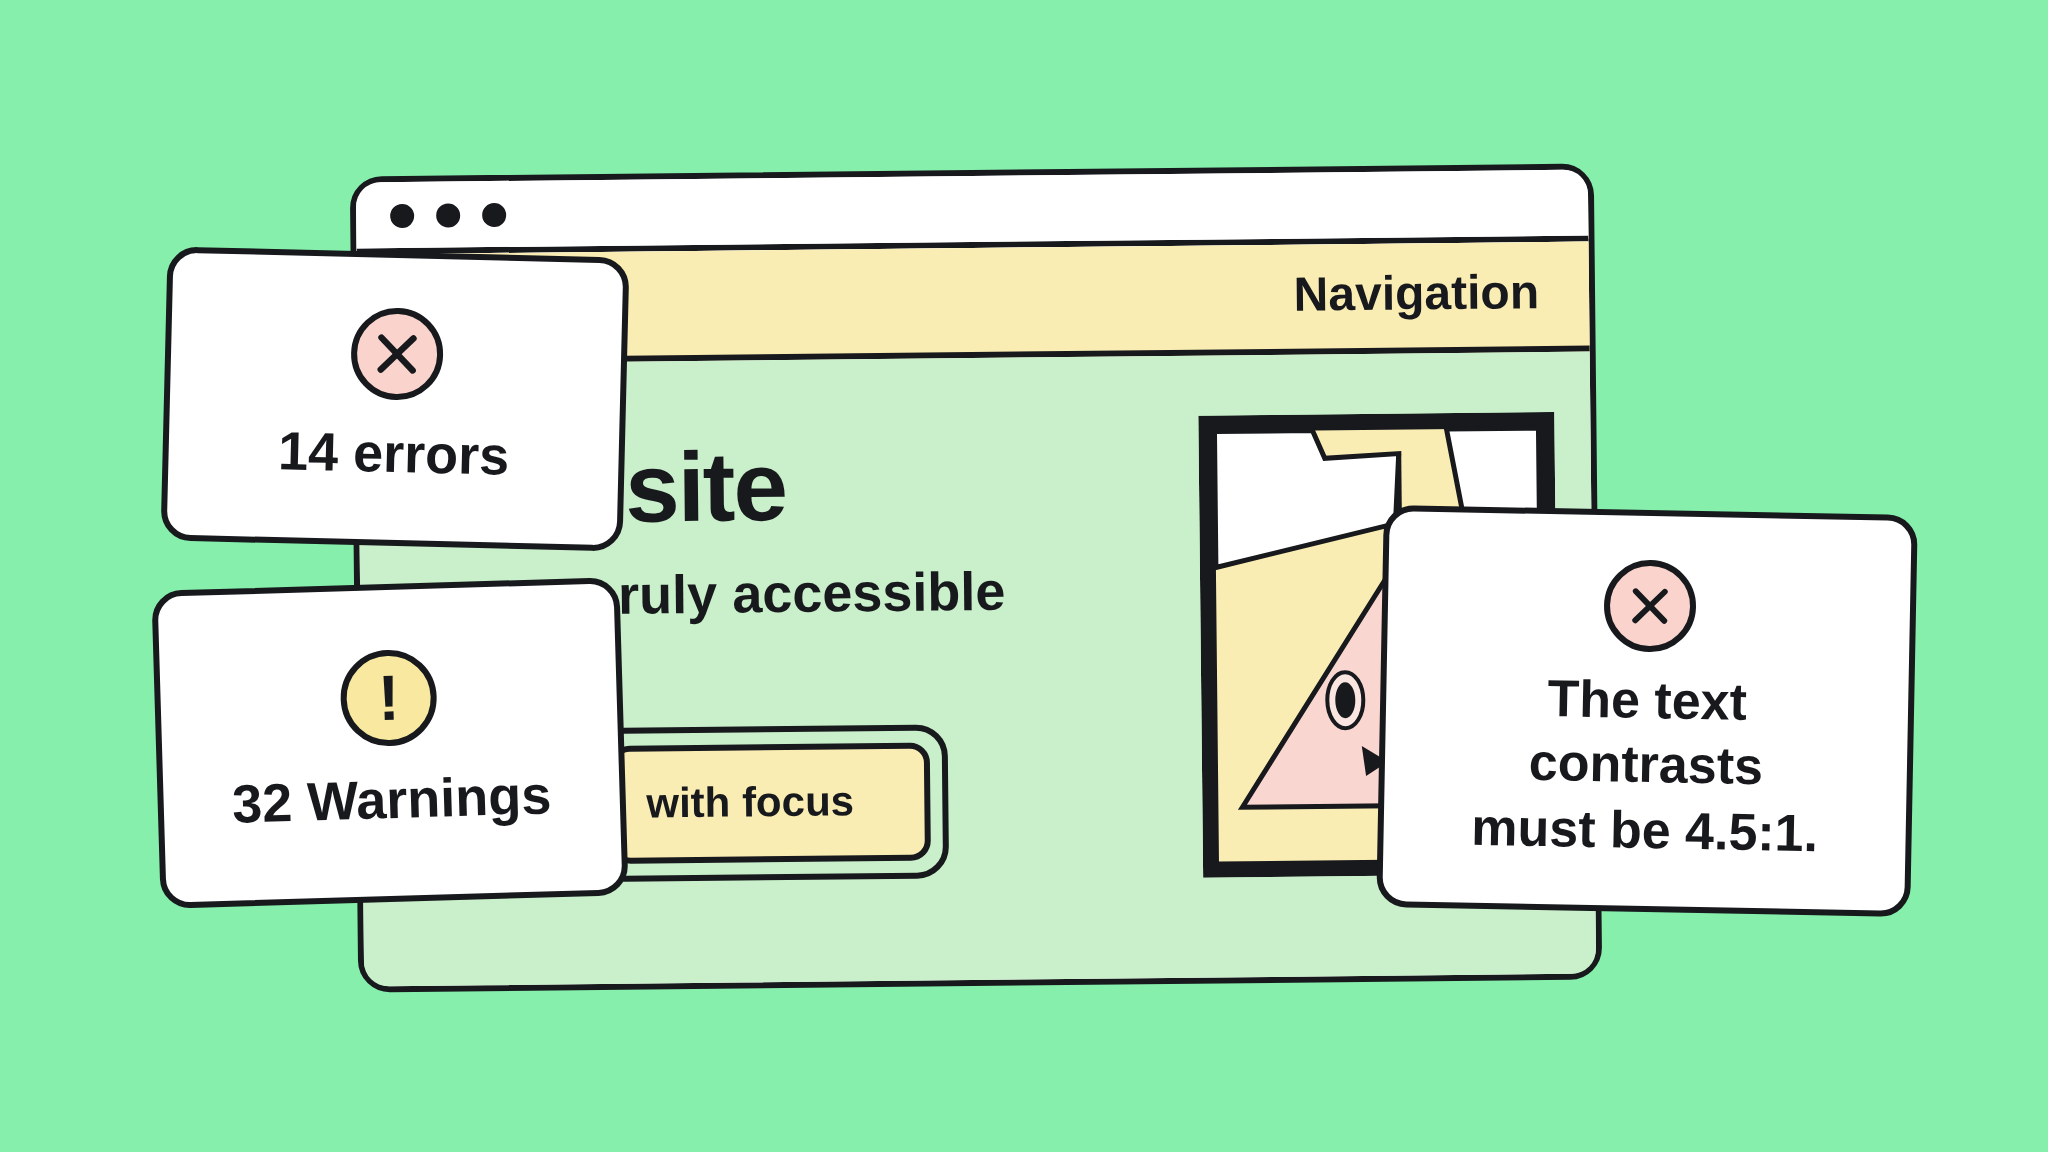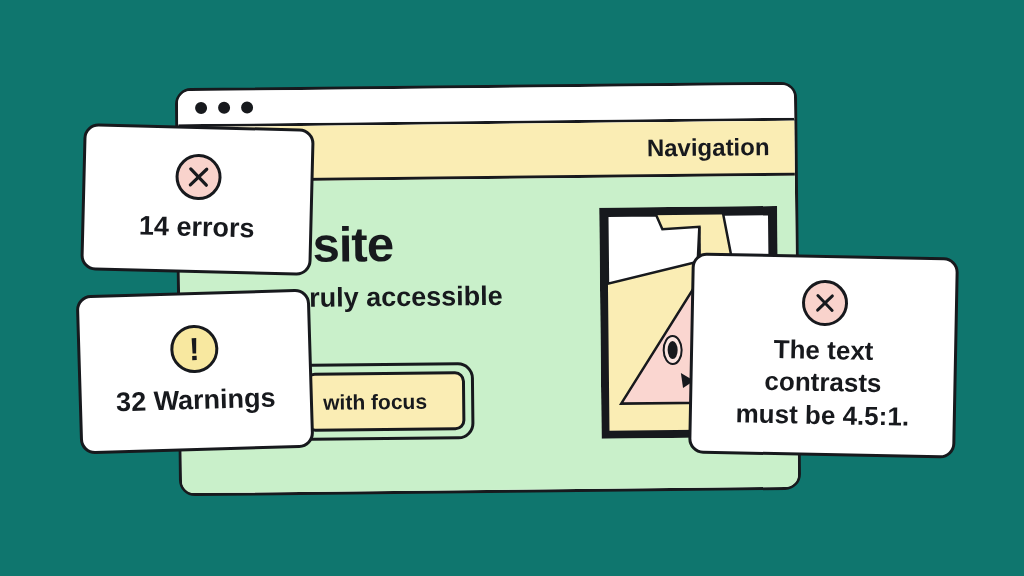--- a/index.html
+++ b/index.html
@@ -3,21 +3,21 @@
 <meta charset="utf-8">
 <style>
   html, body { margin: 0; padding: 0; }
   * { box-sizing: border-box; }
   body { font-family: "Liberation Sans", "DejaVu Sans", sans-serif; }
 
   .stage {
     position: relative;
     width: 1024px;
     height: 576px;
-    background: #0f766e;
+    background: #86efac;
     overflow: hidden;
   }
 
   
   .window {
     position: absolute;
     left: 177px; top: 85px;
     width: 622px; height: 408px;
     background: #ffffff;
     border: 3px solid #17191D;

